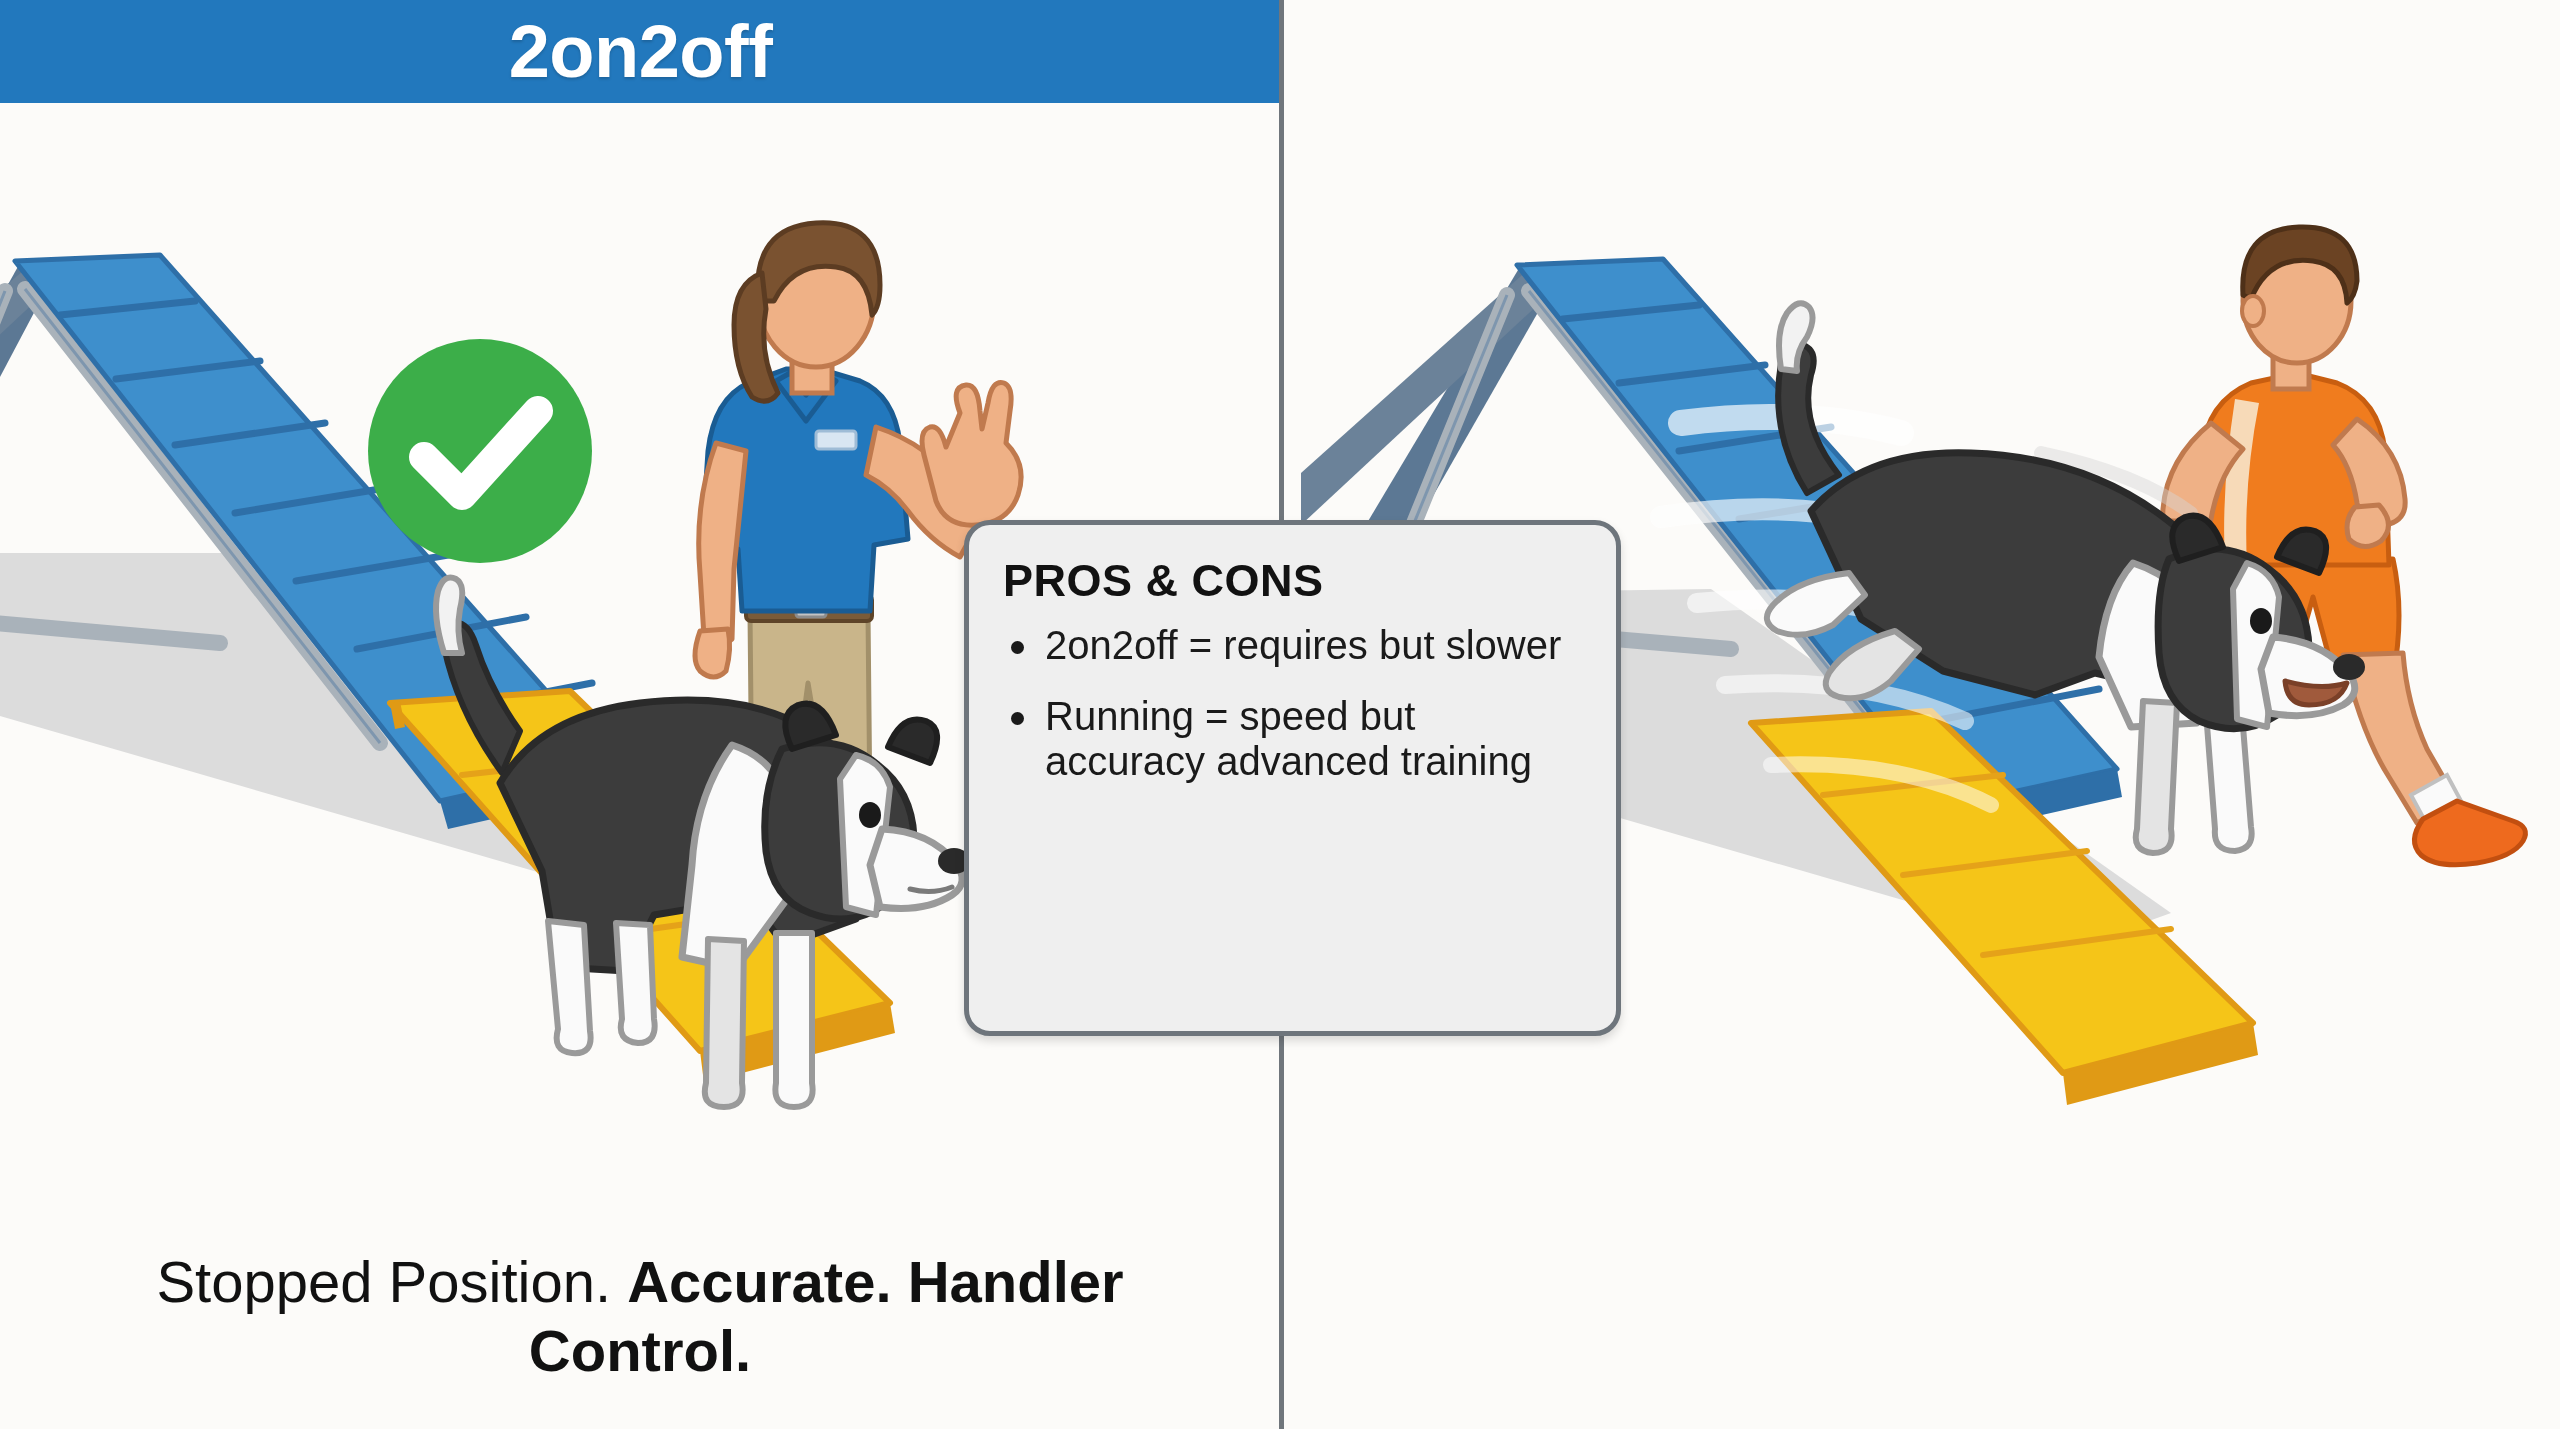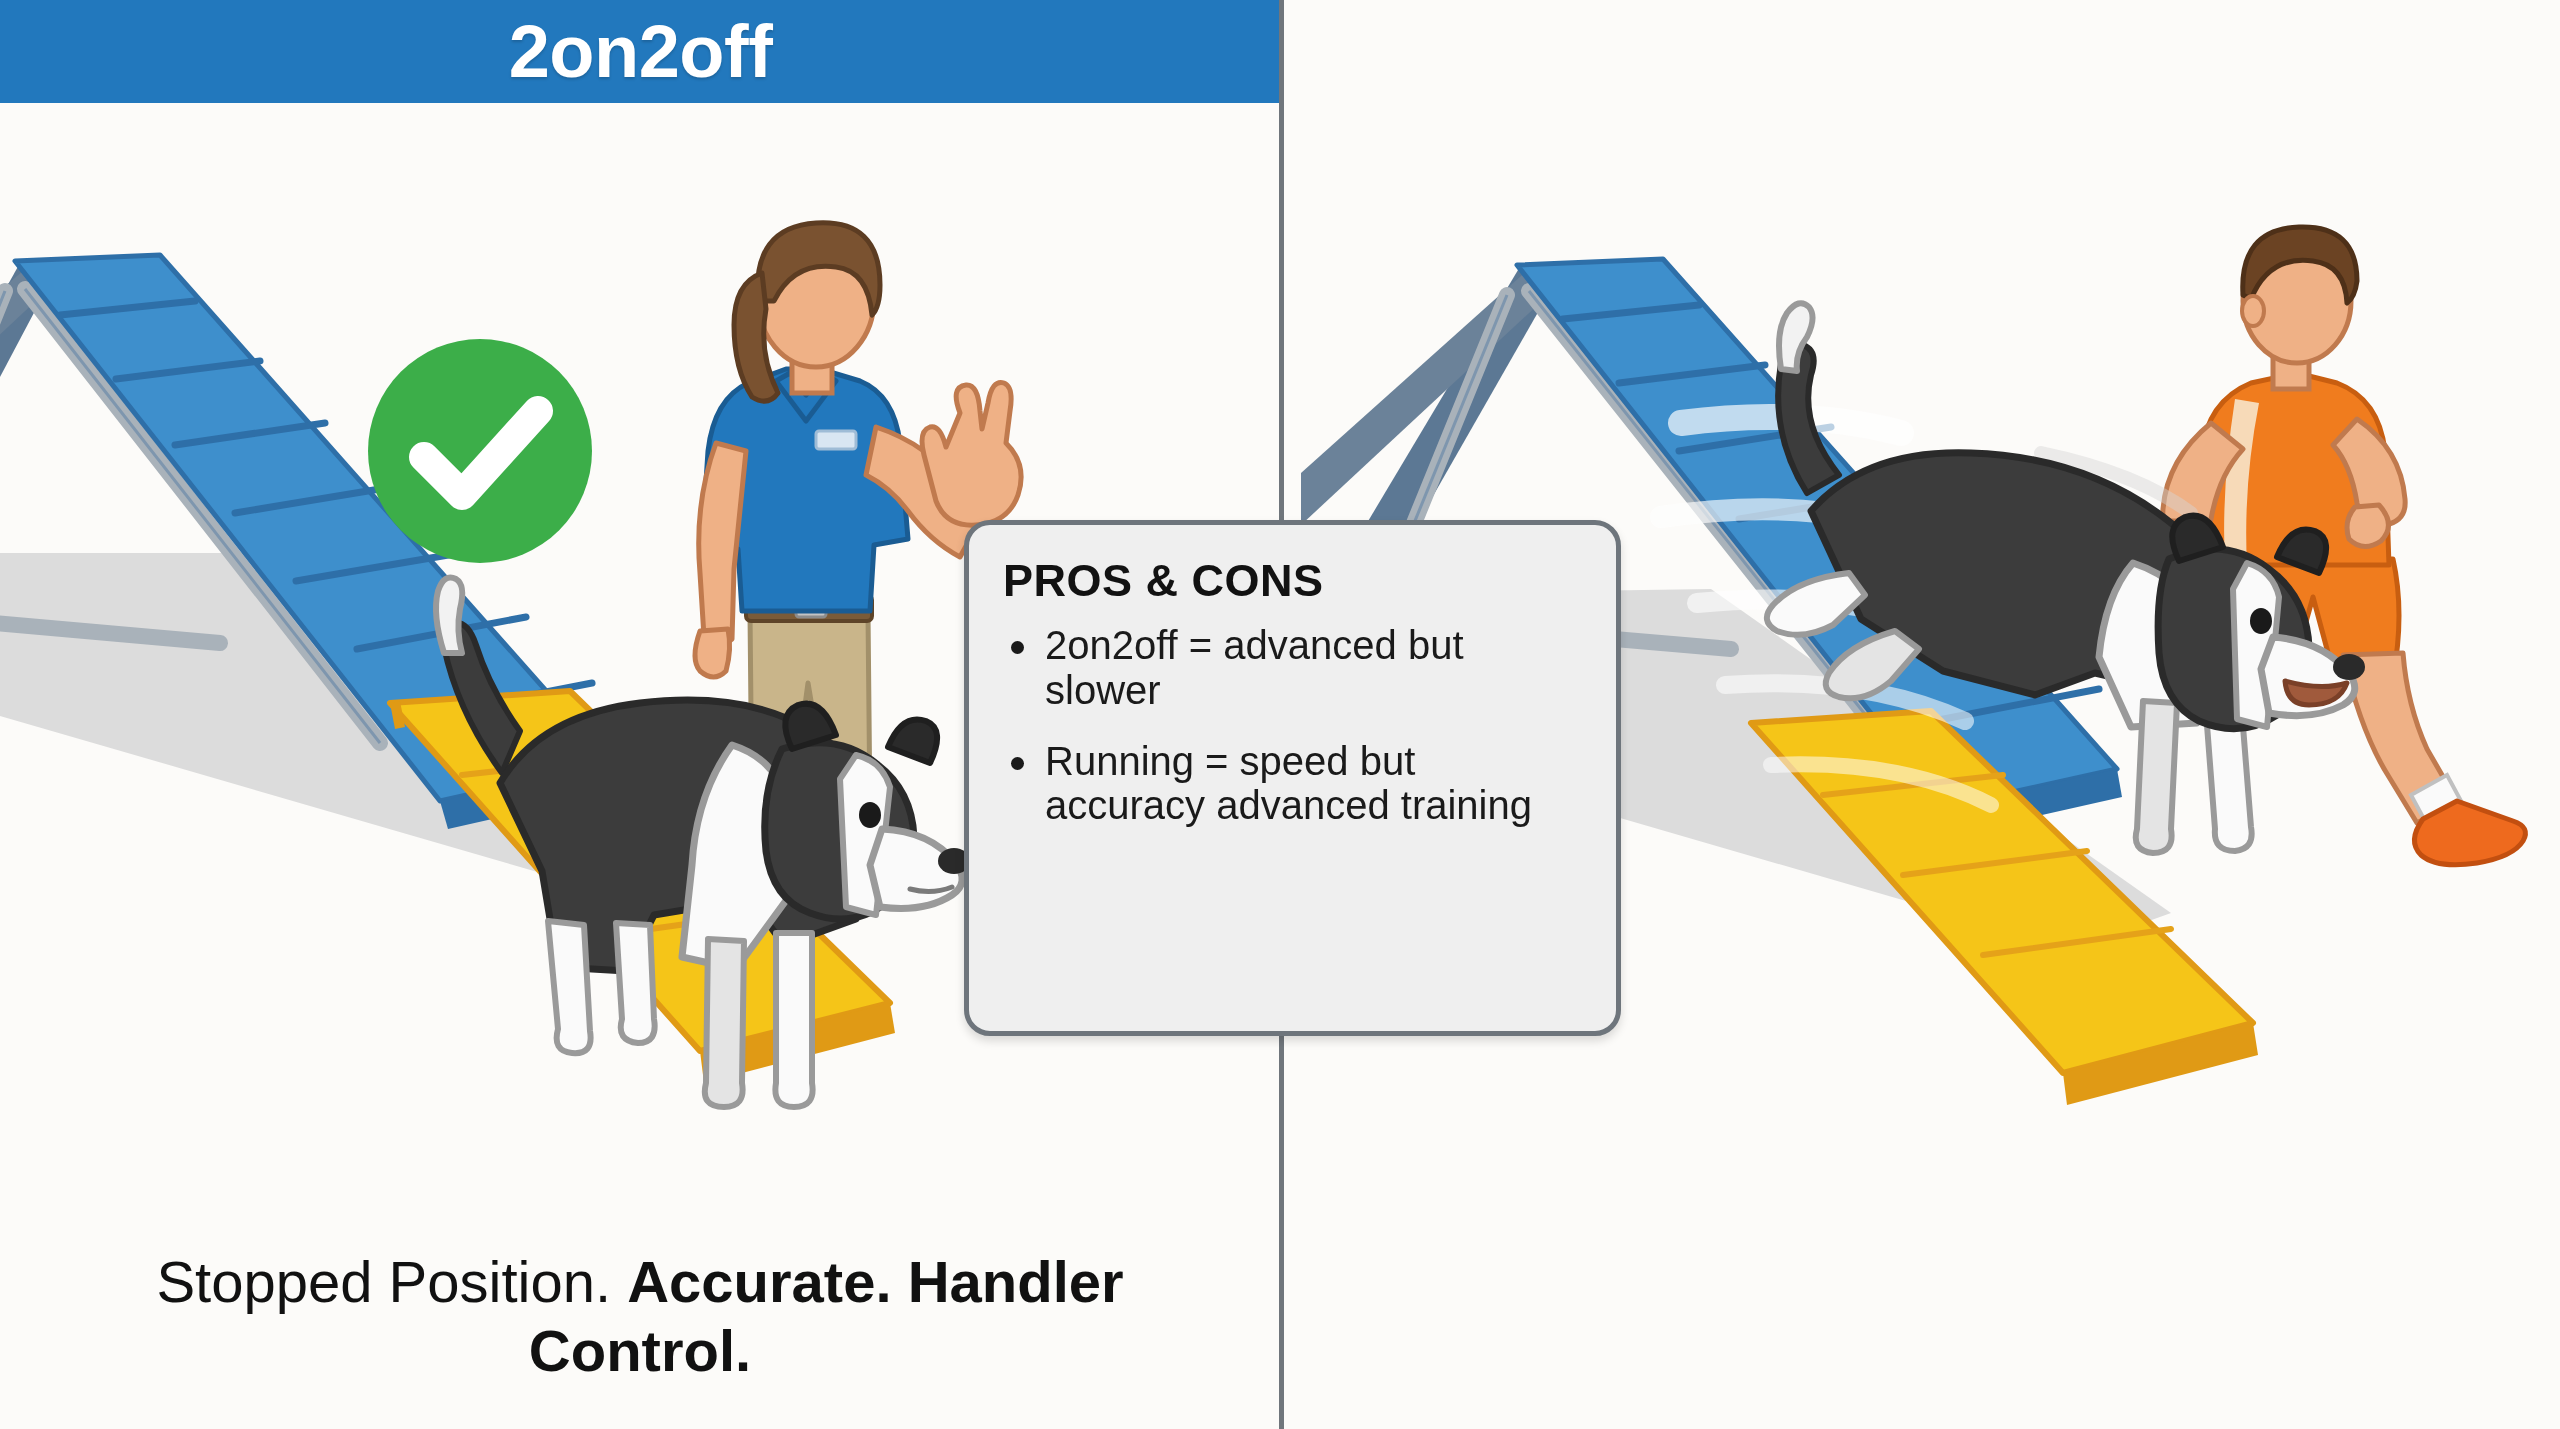--- a/index.html
+++ b/index.html
@@ -357,18 +357,18 @@
 
     </div>
 
   </div>
 
   <div id="divider"></div>
 
   <div id="callout">
     <div id="callout-title">PROS &amp; CONS</div>
     <ul class="callout-list">
-      <li class="callout-item">2on2off = advanced but slower</li>
+      <li class="callout-item">2on2off = requires but slower</li>
       <li class="callout-item">Running = speed but accuracy advanced training</li>
     </ul>
   </div>
 
 </div>
 
 </body></html>

